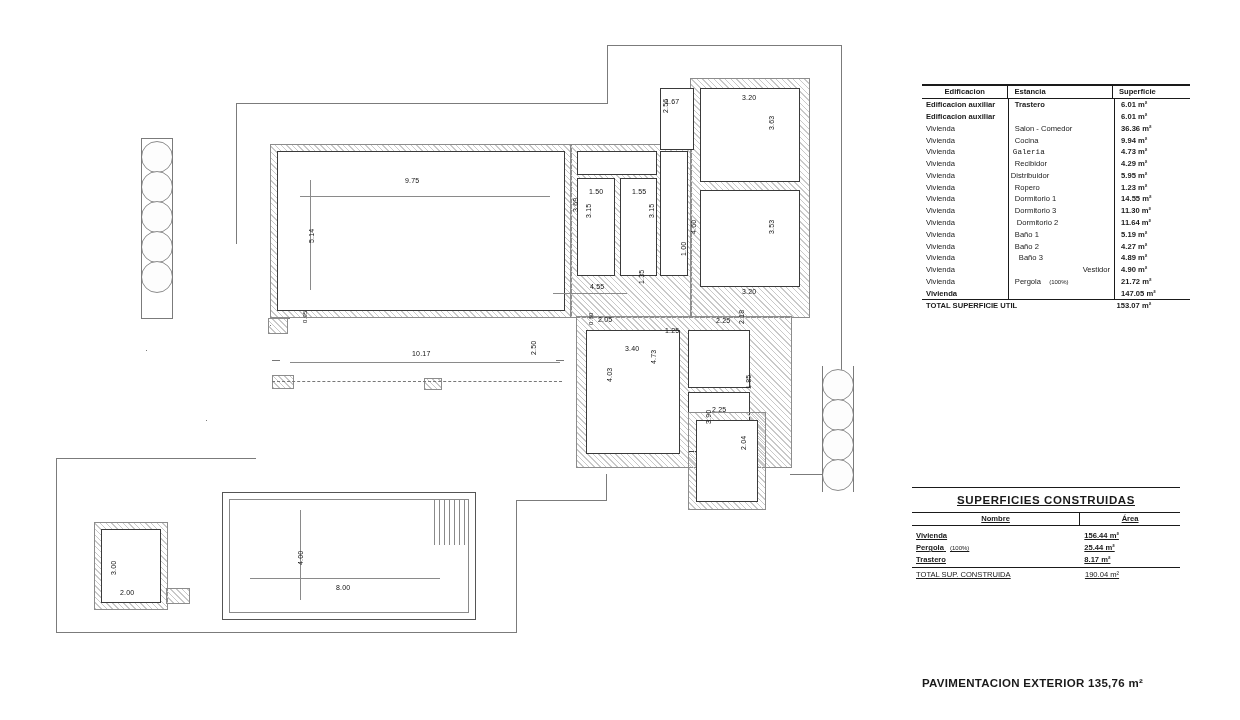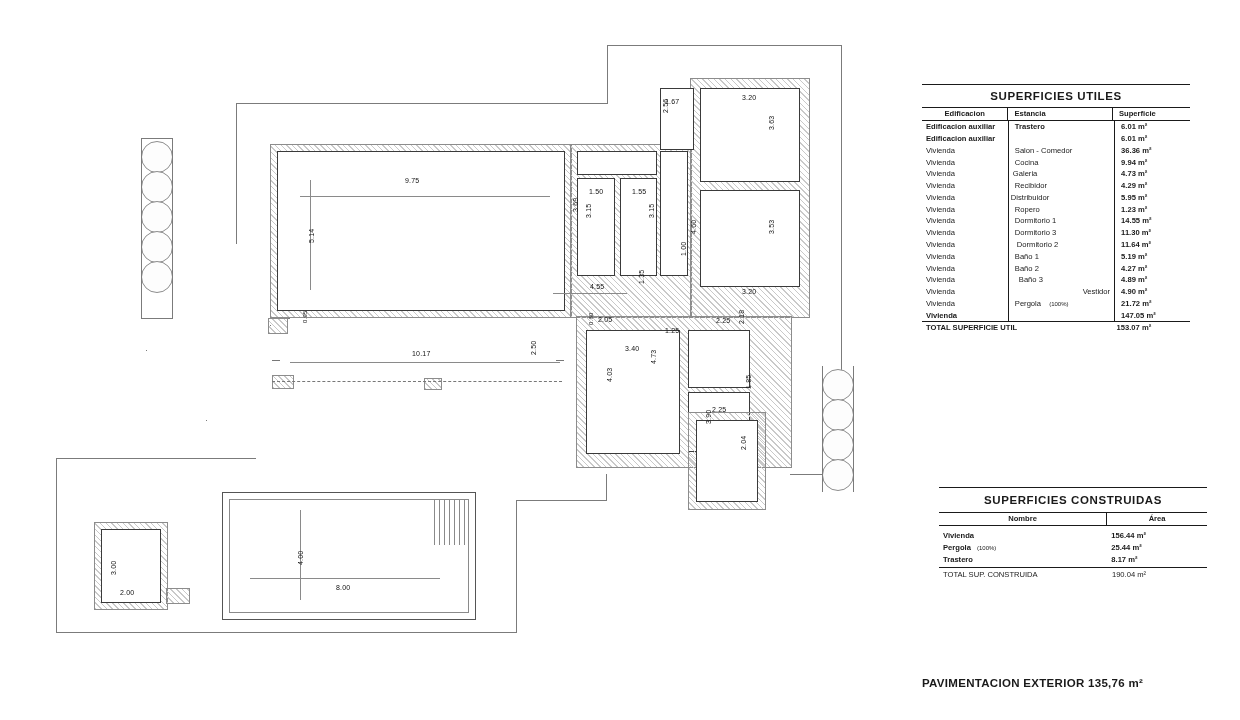--- a/index.html
+++ b/index.html
@@ -170,21 +170,20 @@
 
   <div class="dimtxt" style="left:120px;top:589px;">2.00</div>
   <div class="dimtxt v" style="left:110px;top:575px;">3.00</div>
 
   <div class="tick" style="left:272px;top:360px;width:8px;height:1px;background:#777;"></div>
   <div class="tick" style="left:556px;top:360px;width:8px;height:1px;background:#777;"></div>
 </div>
 
 <div class="panel" style="left:922px;top:84px;width:268px;">
   <div class="rule"></div>
-  <div class="tbl-title" style="padding:5px 0 5px 0;">SUPERFICIES UTILES</div>
   <div class="rule"></div>
   <table>
     <tbody>
         <tr class="hdr">
       <td style="width:86px;">Edificacion</td>
       <td class="colsep" style="width:108px;text-align:left;padding-left:6px;">Estancia</td>
       <td class="colsep" style="width:74px;text-align:left;padding-left:6px;">Superficie</td>
     </tr>
   </tbody>
     </table>
@@ -206,21 +205,21 @@
       <td class="colsep" style="padding-left:6px;">Salon - Comedor</td>
       <td class="b colsep num" style="padding-left:6px;">36.36 m²</td>
     </tr>
     <tr>
       <td>Vivienda</td>
       <td class="colsep" style="padding-left:6px;">Cocina</td>
       <td class="b colsep num" style="padding-left:6px;">9.94 m²</td>
     </tr>
     <tr>
       <td>Vivienda</td>
-      <td class="colsep" style="">Galeria</td>
+      <td class="colsep" style="font-family:Liberation Mono, monospace;">Galeria</td>
       <td class="b colsep num" style="padding-left:6px;">4.73 m²</td>
     </tr>
     <tr>
       <td>Vivienda</td>
       <td class="colsep" style="padding-left:6px;">Recibidor</td>
       <td class="b colsep num" style="padding-left:6px;">4.29 m²</td>
     </tr>
     <tr>
       <td>Vivienda</td>
       <td class="colsep" style="padding-left:2px;">Distribuidor</td>
@@ -285,21 +284,21 @@
   <table>
     <tbody>
         <tr>
       <td class="b" style="width:194px;font-size:7.6px;">TOTAL SUPERFICIE UTIL</td>
       <td class="b num" style="width:74px;padding-left:6px;">153.07 m²</td>
     </tr>
   </tbody>
     </table>
 </div>
 
-<div class="panel" style="left:939px;top:487px;width:268px;">
+<div class="panel" style="left:912px;top:487px;width:268px;text-decoration:underline;">
   <div class="rule"></div>
   <div class="tbl-title" style="padding:6px 0 6px 0;">SUPERFICIES CONSTRUIDAS</div>
   <div class="rule"></div>
   <table>
     <tbody>
         <tr class="hdr">
       <td style="width:170px;">Nombre</td>
       <td class="colsep" style="width:98px;">Área</td>
     </tr>
   </tbody>

